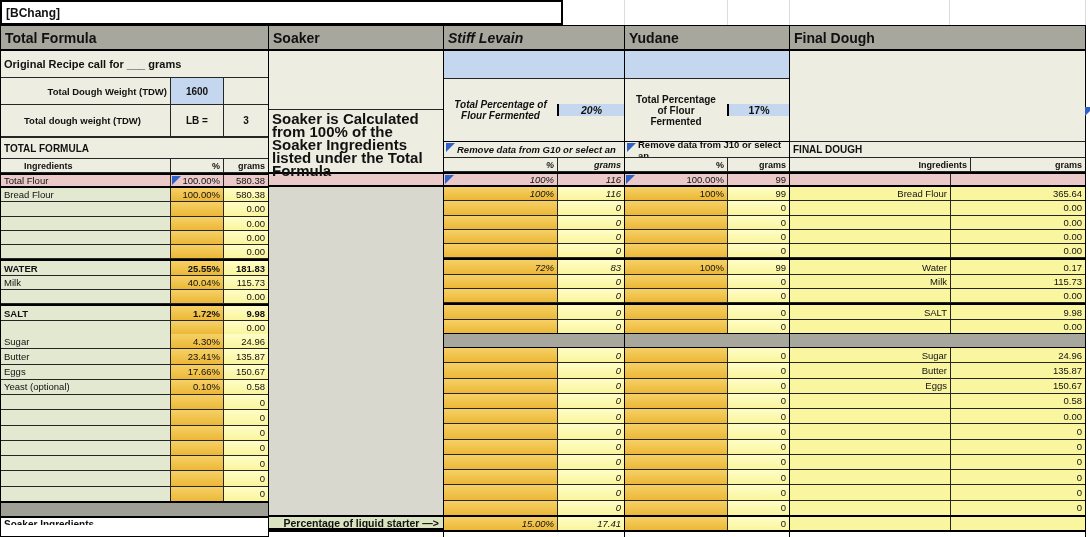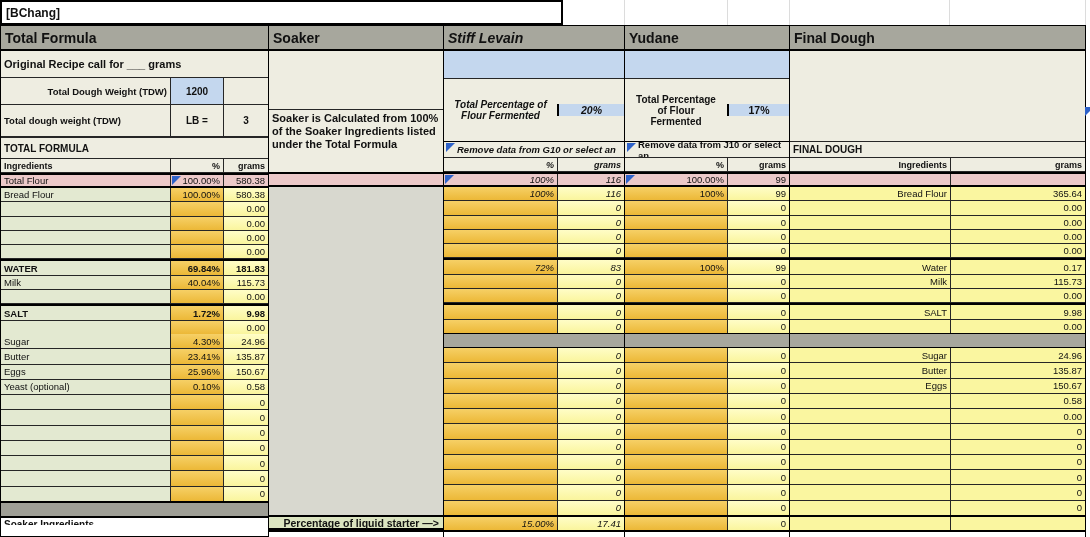--- a/index.html
+++ b/index.html
@@ -7,21 +7,21 @@
          font-family:"Liberation Sans",sans-serif;color:#111;}
   
   .cell{box-sizing:border-box;overflow:hidden;white-space:nowrap;padding:0 3px;display:flex;align-items:center;}
   .num{justify-content:flex-end;}
   .ctr{justify-content:center;}
   .rgt{justify-content:flex-end;text-align:right;}
   .bold{font-weight:bold;}
   .sec{position:absolute;top:25px;height:512px;box-sizing:border-box;border:1px solid #000;}
   .shead{box-sizing:border-box;height:25px;background:#a7a79d;border-bottom:2px solid #000;
          font-weight:bold;font-size:14px;display:flex;align-items:center;padding:0 4px;}
-  .rowfix{box-sizing:border-box;display:flex;border-bottom:1px solid #262626;font-size:9.5px;}
+  .rowfix{box-sizing:border-box;display:flex;border-bottom:1px solid #262626;font-size:9.5px;padding-left:20px;}
   .rows{display:flex;flex-direction:column;box-sizing:border-box;}
   .rows .row{flex:1 1 0;display:flex;box-sizing:border-box;border-bottom:1px solid #262626;font-size:9.5px;min-height:0;}
   .rows .row:last-child{border-bottom:none;}
   .row.tb{border-top:2px solid #000;}
   .cell + .cell{border-left:1px solid #262626;}
   
   .cream{background:#eeede1;}
   .green{background:#e3e9d1;}
   .orange{background:linear-gradient(180deg,#f6d066,#ecb837);}
   .yellow{background:linear-gradient(180deg,#fffdc7,#faf59d);}
@@ -63,21 +63,21 @@
            font-size:10px;font-weight:bold;padding:1px 3px;overflow:hidden;line-height:12px;}
   .rowA-tdw .lblcell{flex:1 1 auto;font-size:9.5px;}
   .rowA-tdw .c2{flex:0 0 53px;}
   .rowA-tdw .c3{flex:0 0 45px;}
   .rowA-lb .lblcell{flex:1 1 auto;font-size:9.5px;}
   .rowA-lb .c2{flex:0 0 53px;}
   .rowA-lb .c3{flex:0 0 45px;}
   
   .secB{left:268px;width:176px;}
   .secB-blank{height:58px;border-bottom:1px solid #262626;}
-  .secB-note{height:62px;border-bottom:0;font-size:11px;font-weight:bold;line-height:13px;
+  .secB-note{height:62px;border-bottom:0;font-size:15px;font-weight:bold;line-height:13px;
              padding:2px 3px;box-sizing:border-box;white-space:normal;}
   .secB-gray{height:328px;}
   .secB-pct{height:15px;border-top:2px solid #000;border-bottom:2px solid #000;box-sizing:border-box;
             font-size:10.5px;font-weight:bold;display:flex;align-items:center;justify-content:flex-end;padding:0 4px;}
   
   .secC{left:443px;width:182px;font-style:italic;}
   .secD{left:624px;width:166px;}
   .blue-row{height:27px;border-bottom:1px solid #262626;}
   .fermentbox{height:63px;display:flex;box-sizing:border-box;border-bottom:1px solid #000;align-items:center;}
   .fermentbox .flabel{flex:1 1 auto;font-size:10px;font-weight:bold;display:flex;align-items:center;
@@ -116,21 +116,21 @@
 
   <div class="title-bar">
     <span class="t2">[BChang]</span>
   </div>
 
   <section class="sec secA">
     <div class="shead">Total Formula</div>
     <div class="rowA-orig cream rowfix">Original Recipe call for ___ grams</div>
     <div class="rowA-tdw rowfix cream">
       <div class="cell lblcell rgt bold">Total Dough Weight (TDW)</div>
-      <div class="cell c2 ctr bold bluebg" style="font-size:10px">1200</div>
+      <div class="cell c2 ctr bold bluebg" style="font-size:10px">1600</div>
       <div class="cell c3 cream"></div>
     </div>
     <div class="rowA-lb rowfix cream">
       <div class="cell lblcell bold">Total dough weight (TDW)</div>
       <div class="cell c2 ctr bold" style="font-size:10px">LB =</div>
       <div class="cell c3 ctr bold" style="font-size:10px">3</div>
     </div>
     <div class="rowA-totform cream">TOTAL FORMULA</div>
     <div class="colhead rowfix cream">
       <div class="cell name">Ingredients</div>
@@ -172,21 +172,21 @@
         </div>
 
         <div class="row">
           <div class="cell name green"></div>
           <div class="cell pct num orange"></div>
           <div class="cell grams num yellow">0.00</div>
         </div>
 
         <div class="row tb bold">
           <div class="cell name green">WATER</div>
-          <div class="cell pct num orange">69.84%</div>
+          <div class="cell pct num orange">25.55%</div>
           <div class="cell grams num yellow">181.83</div>
         </div>
 
         <div class="row">
           <div class="cell name green">Milk</div>
           <div class="cell pct num orange">40.04%</div>
           <div class="cell grams num yellow">115.73</div>
         </div>
 
         <div class="row">
@@ -216,21 +216,21 @@
         </div>
 
         <div class="row">
           <div class="cell name green">Butter</div>
           <div class="cell pct num orange">23.41%</div>
           <div class="cell grams num yellow">135.87</div>
         </div>
 
         <div class="row">
           <div class="cell name green">Eggs</div>
-          <div class="cell pct num orange">25.96%</div>
+          <div class="cell pct num orange">17.66%</div>
           <div class="cell grams num yellow">150.67</div>
         </div>
 
         <div class="row">
           <div class="cell name green">Yeast (optional)</div>
           <div class="cell pct num orange">0.10%</div>
           <div class="cell grams num yellow">0.58</div>
         </div>
 
         <div class="row">

